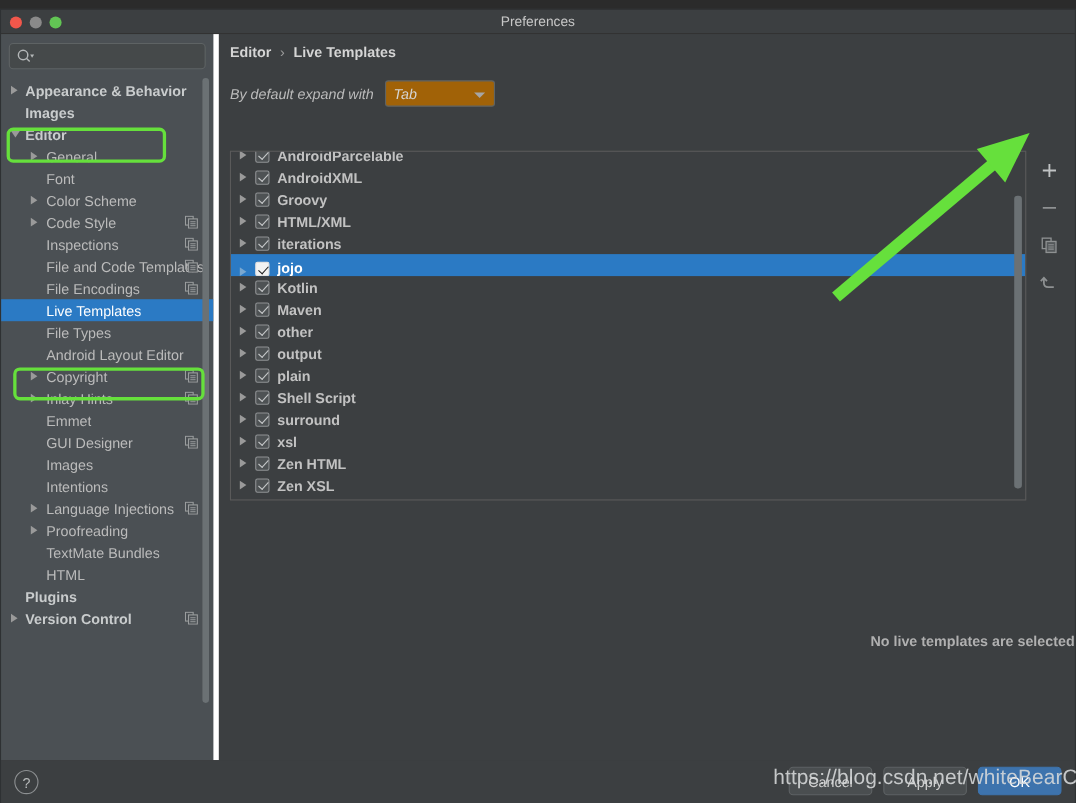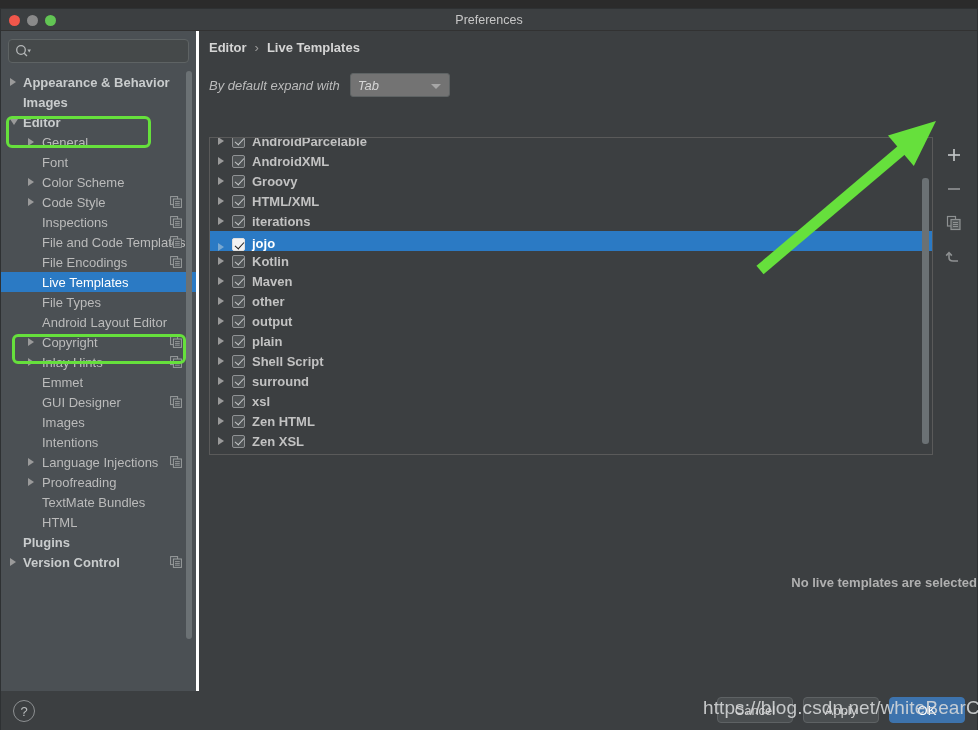--- a/index.html
+++ b/index.html
@@ -45,21 +45,21 @@
     width: 100%; text-align: center;
     font-size: 12.5px; color: #c7c7c7; font-weight: 400;
   }
 
   .body-row { display: flex; height: 660px; }
 
   
   .sidebar {
     width: 198px; height: 100%;
     background: #4b5054;
-    border-right: 3px solid #ffffff;
+    border-right: 5px solid #ffffff;
     position: relative;
     overflow: hidden;
   }
   .search-wrap { padding: 8px 7px 6px 7px; }
   .search-box {
     height: 24px; background: #45494a; border: 1px solid #5e6364;
     border-radius: 4px; display: flex; align-items: center; padding: 0 6px;
   }
   .search-box svg { display:block; }
 
@@ -105,21 +105,21 @@
     display: flex; align-items: center; gap: 8px;
   }
   .breadcrumb .sep { color: #9a9a9a; font-weight: normal; }
 
   .expand-row {
     position: absolute; left: 10px; top: 42px;
     display: flex; align-items: center; gap: 10px; font-style: italic;
   }
   .expand-row .lbl { font-size: 13px; color: #bbbbbb; }
   .combo {
-    width: 100px; height: 24px; background: #737373;
+    width: 100px; height: 24px; background: #a16207;
     border: 1px solid #5e6364; border-radius: 3px;
     display: flex; align-items: center; padding: 0 7px;
     font-size: 13px; color: #d5d5d5; position: relative;
   }
   .combo .caret {
     position: absolute; right: 8px; top: 10px;
     width: 0; height: 0;
     border-left: 5px solid transparent; border-right: 5px solid transparent;
     border-top: 5px solid #a6a6a6;
   }

